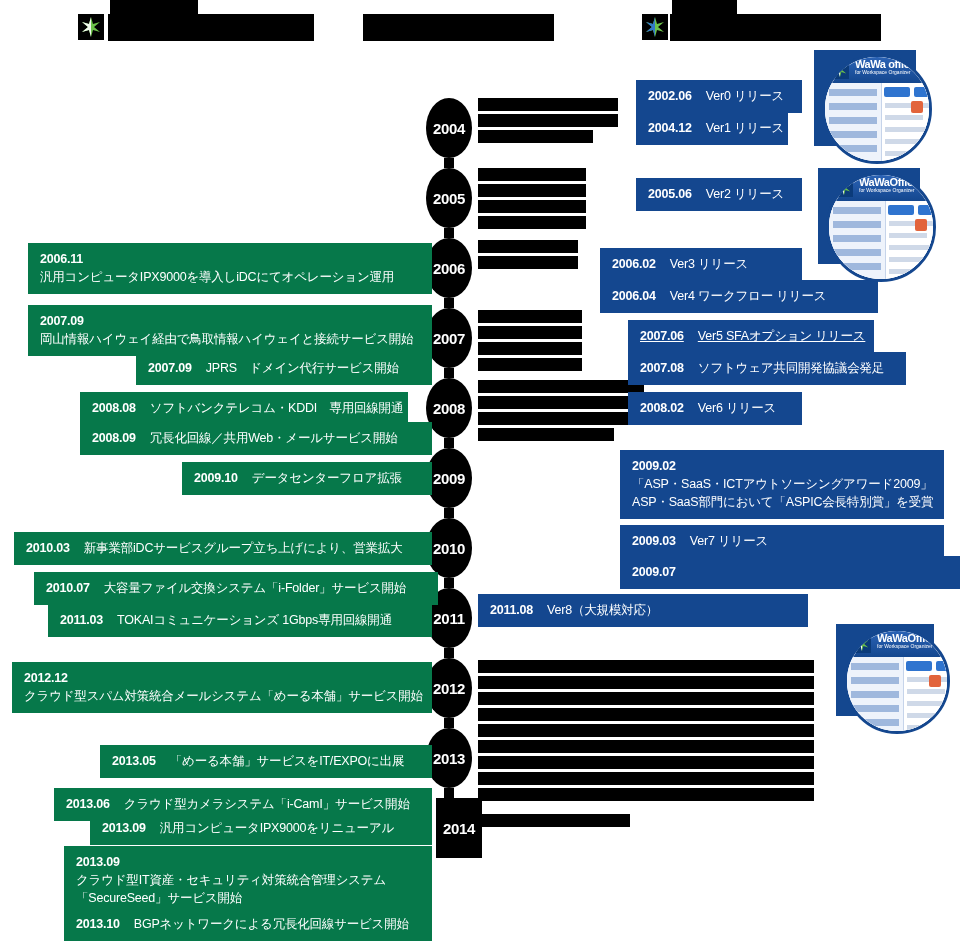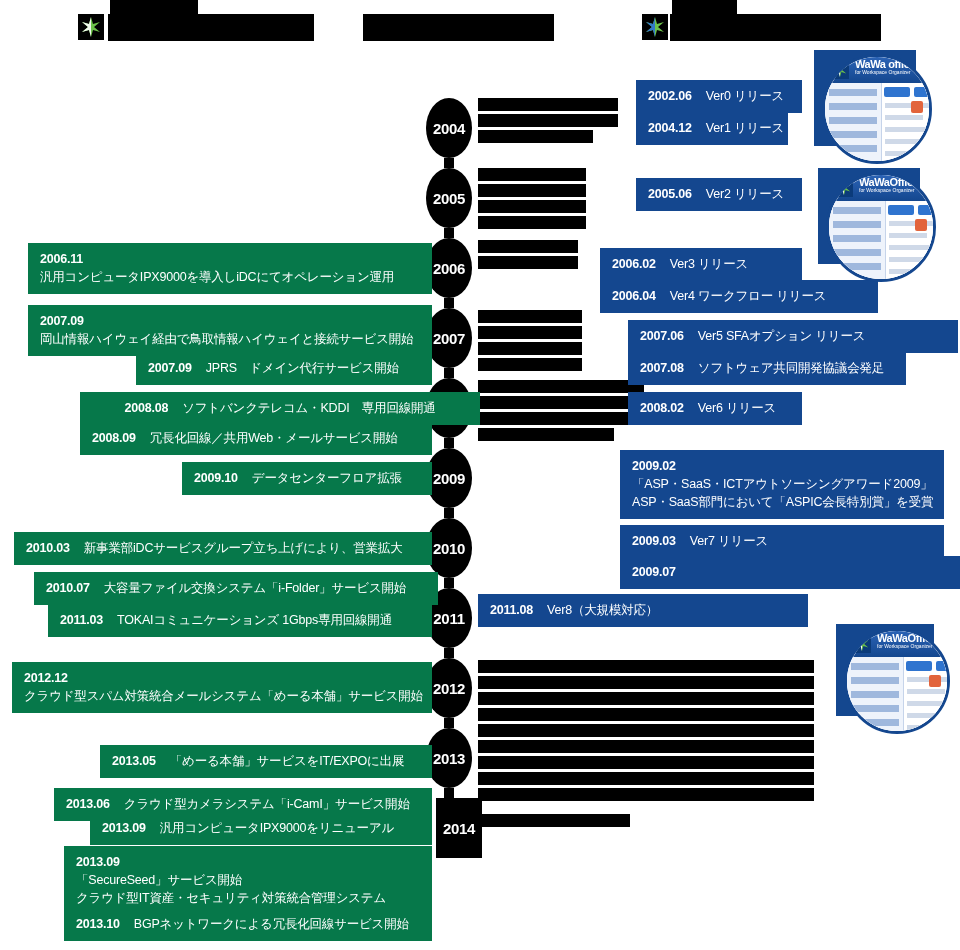--- a/index.html
+++ b/index.html
@@ -237,21 +237,21 @@
         <div class="row"><span class="d">2006.11</span></div>
         <div class="row"><span>汎用コンピュータIPX9000を導入しiDCにてオペレーション運用</span></div>
       </div>
       <div class="gbox" style="top: 305px; left: 28px; width: 404px;">
         <div class="row"><span class="d">2007.09</span></div>
         <div class="row"><span>岡山情報ハイウェイ経由で鳥取情報ハイウェイと接続サービス開始</span></div>
       </div>
       <div class="gbox" style="top: 352px; left: 136px; width: 296px;">
         <div class="row"><span class="d">2007.09</span><span class="sp"></span><span>JPRS　ドメイン代行サービス開始</span></div>
       </div>
-      <div class="gbox" style="top: 392px; left: 80px; width: 400px; text-align: center;">
+      <div class="gbox" style="top: 392px; left: 80px; width: 328px;">
         <div class="row"><span class="d">2008.08</span><span class="sp"></span><span>ソフトバンクテレコム・KDDI　専用回線開通</span></div>
       </div>
       <div class="gbox" style="top: 422px; left: 80px; width: 352px;">
         <div class="row"><span class="d">2008.09</span><span class="sp"></span><span>冗長化回線／共用Web・メールサービス開始</span></div>
       </div>
       <div class="gbox" style="top: 462px; left: 182px; width: 250px;">
         <div class="row"><span class="d">2009.10</span><span class="sp"></span><span>データセンターフロア拡張</span></div>
       </div>
       <div class="gbox" style="top: 532px; left: 14px; width: 418px;">
         <div class="row"><span class="d">2010.03</span><span class="sp"></span><span>新事業部iDCサービスグループ立ち上げにより、営業拡大</span></div>
@@ -270,22 +270,22 @@
         <div class="row"><span class="d">2013.05</span><span class="sp"></span><span>「めーる本舗」サービスをIT/EXPOに出展</span></div>
       </div>
       <div class="gbox" style="top: 780px; left: 54px; width: 378px; margin-top: 8px;">
         <div class="row"><span class="d">2013.06</span><span class="sp"></span><span>クラウド型カメラシステム「i-CamⅠ」サービス開始</span></div>
       </div>
       <div class="gbox" style="top: 812px; left: 90px; width: 342px;">
         <div class="row"><span class="d">2013.09</span><span class="sp"></span><span>汎用コンピュータIPX9000をリニューアル</span></div>
       </div>
       <div class="gbox" style="top: 846px; left: 64px; width: 368px;">
         <div class="row"><span class="d">2013.09</span></div>
+        <div class="row"><span>クラウド型IT資産・セキュリティ対策統合管理システム</span></div>
         <div class="row"><span>「SecureSeed」サービス開始</span></div>
-        <div class="row"><span>クラウド型IT資産・セキュリティ対策統合管理システム</span></div>
       </div>
       <div class="gbox" style="top: 908px; left: 64px; width: 368px;">
         <div class="row"><span class="d">2013.10</span><span class="sp"></span><span>BGPネットワークによる冗長化回線サービス開始</span></div>
       </div>
     </div>
   <div id="layer-right">
       <div class="bbox" style="top: 80px; left: 636px; width: 166px;">
         <div class="row"><span class="d">2002.06</span><span class="sp"></span><span>Ver0 リリース</span></div>
       </div>
       <div class="bbox" style="top: 112px; left: 636px; width: 152px;">
@@ -293,21 +293,21 @@
       </div>
       <div class="bbox" style="top: 178px; left: 636px; width: 166px;">
         <div class="row"><span class="d">2005.06</span><span class="sp"></span><span>Ver2 リリース</span></div>
       </div>
       <div class="bbox" style="top: 248px; left: 600px; width: 202px;">
         <div class="row"><span class="d">2006.02</span><span class="sp"></span><span>Ver3 リリース</span></div>
       </div>
       <div class="bbox" style="top: 280px; left: 600px; width: 278px;">
         <div class="row"><span class="d">2006.04</span><span class="sp"></span><span>Ver4 ワークフロー リリース</span></div>
       </div>
-      <div class="bbox" style="top: 320px; left: 628px; width: 330px;">
+      <div class="bbox" style="top: 320px; left: 628px; width: 246px; text-decoration: underline;">
         <div class="row"><span class="d">2007.06</span><span class="sp"></span><span>Ver5 SFAオプション リリース</span></div>
       </div>
       <div class="bbox" style="top: 352px; left: 628px; width: 278px;">
         <div class="row"><span class="d">2007.08</span><span class="sp"></span><span>ソフトウェア共同開発協議会発足</span></div>
       </div>
       <div class="bbox" style="top: 392px; left: 628px; width: 174px;">
         <div class="row"><span class="d">2008.02</span><span class="sp"></span><span>Ver6 リリース</span></div>
       </div>
       <div class="bbox" style="top: 450px; left: 620px; width: 324px;">
         <div class="row"><span class="d">2009.02</span></div>

